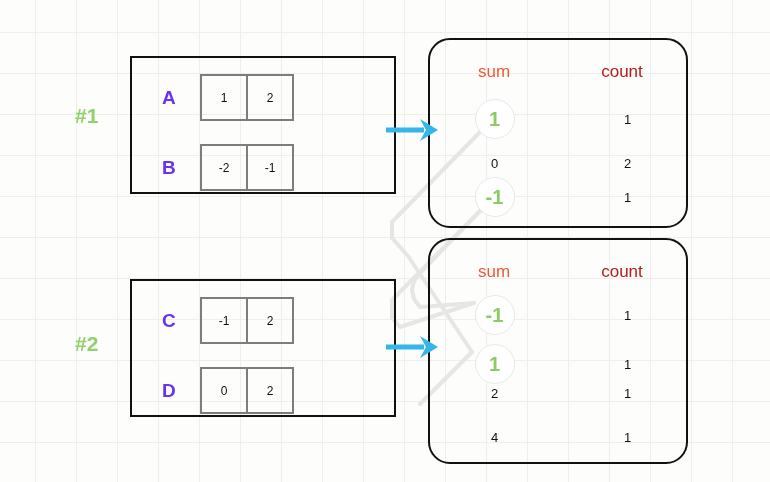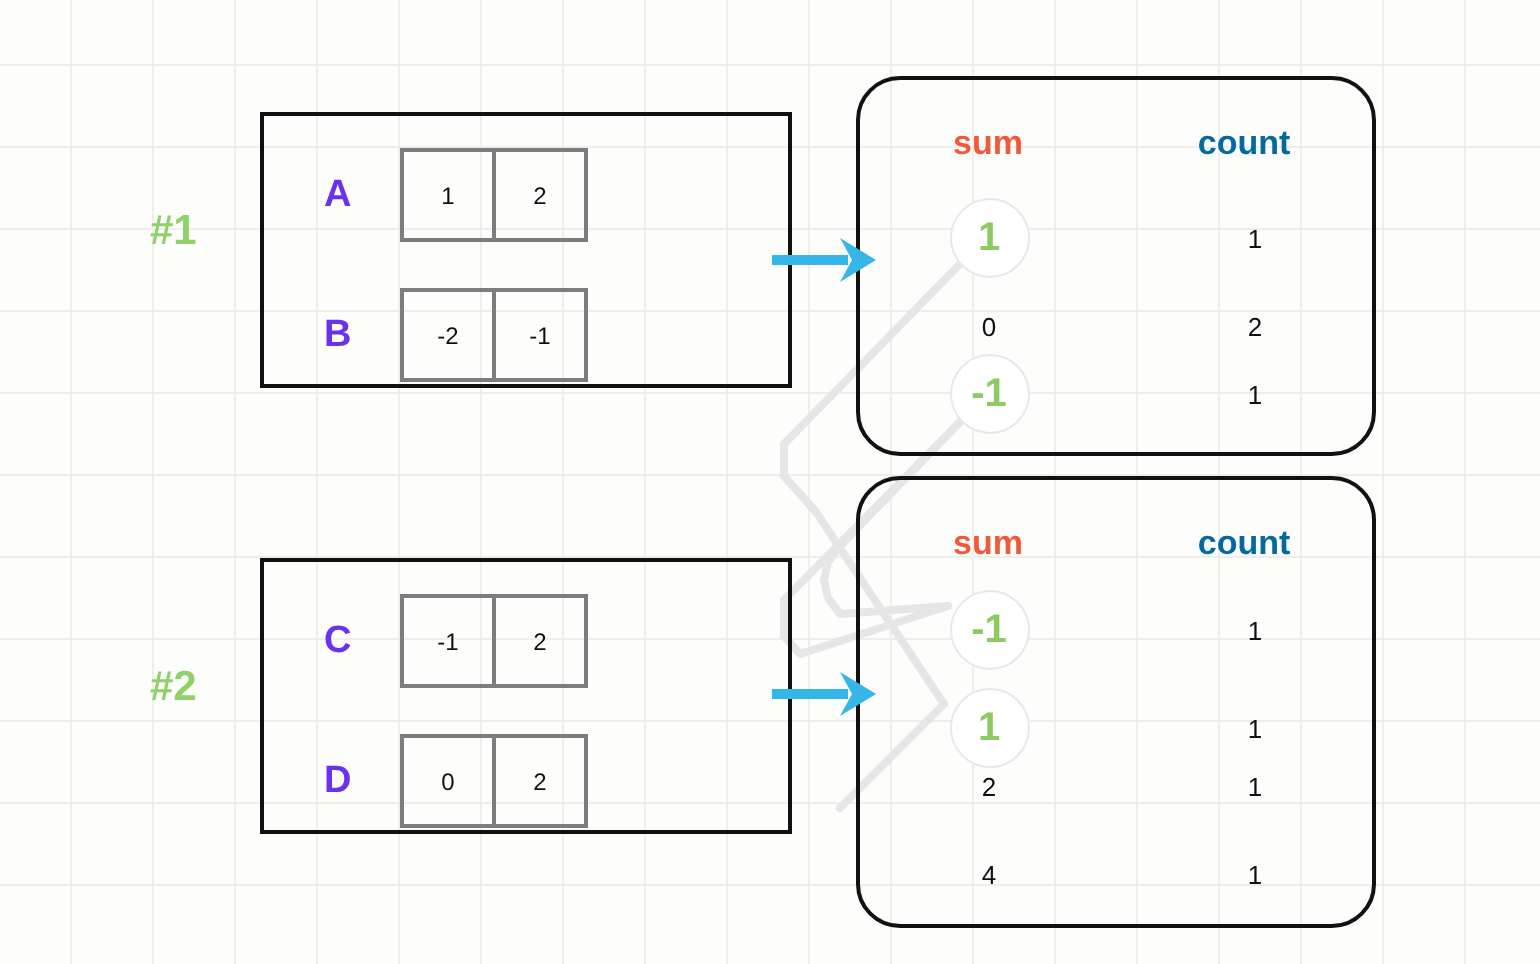--- a/index.html
+++ b/index.html
@@ -108,24 +108,24 @@
   .agg-header {
     position: absolute;
     top: 22px;
     width: 100%;
     display: flex;
   }
   .agg-header .col {
     flex: 1;
     text-align: center;
     font-size: 17px;
-    font-weight: bold;
+    font-weight: normal;
     color: #ee5b3a;
   }
-  .agg-header .col.count-col { color: #0369a1; }
+  .agg-header .col.count-col { color: #b91c1c; }
 
   .agg-row {
     position: absolute;
     width: 100%;
     display: flex;
     height: 26px;
     align-items: center;
   }
   .agg-row .col {
     flex: 1;

